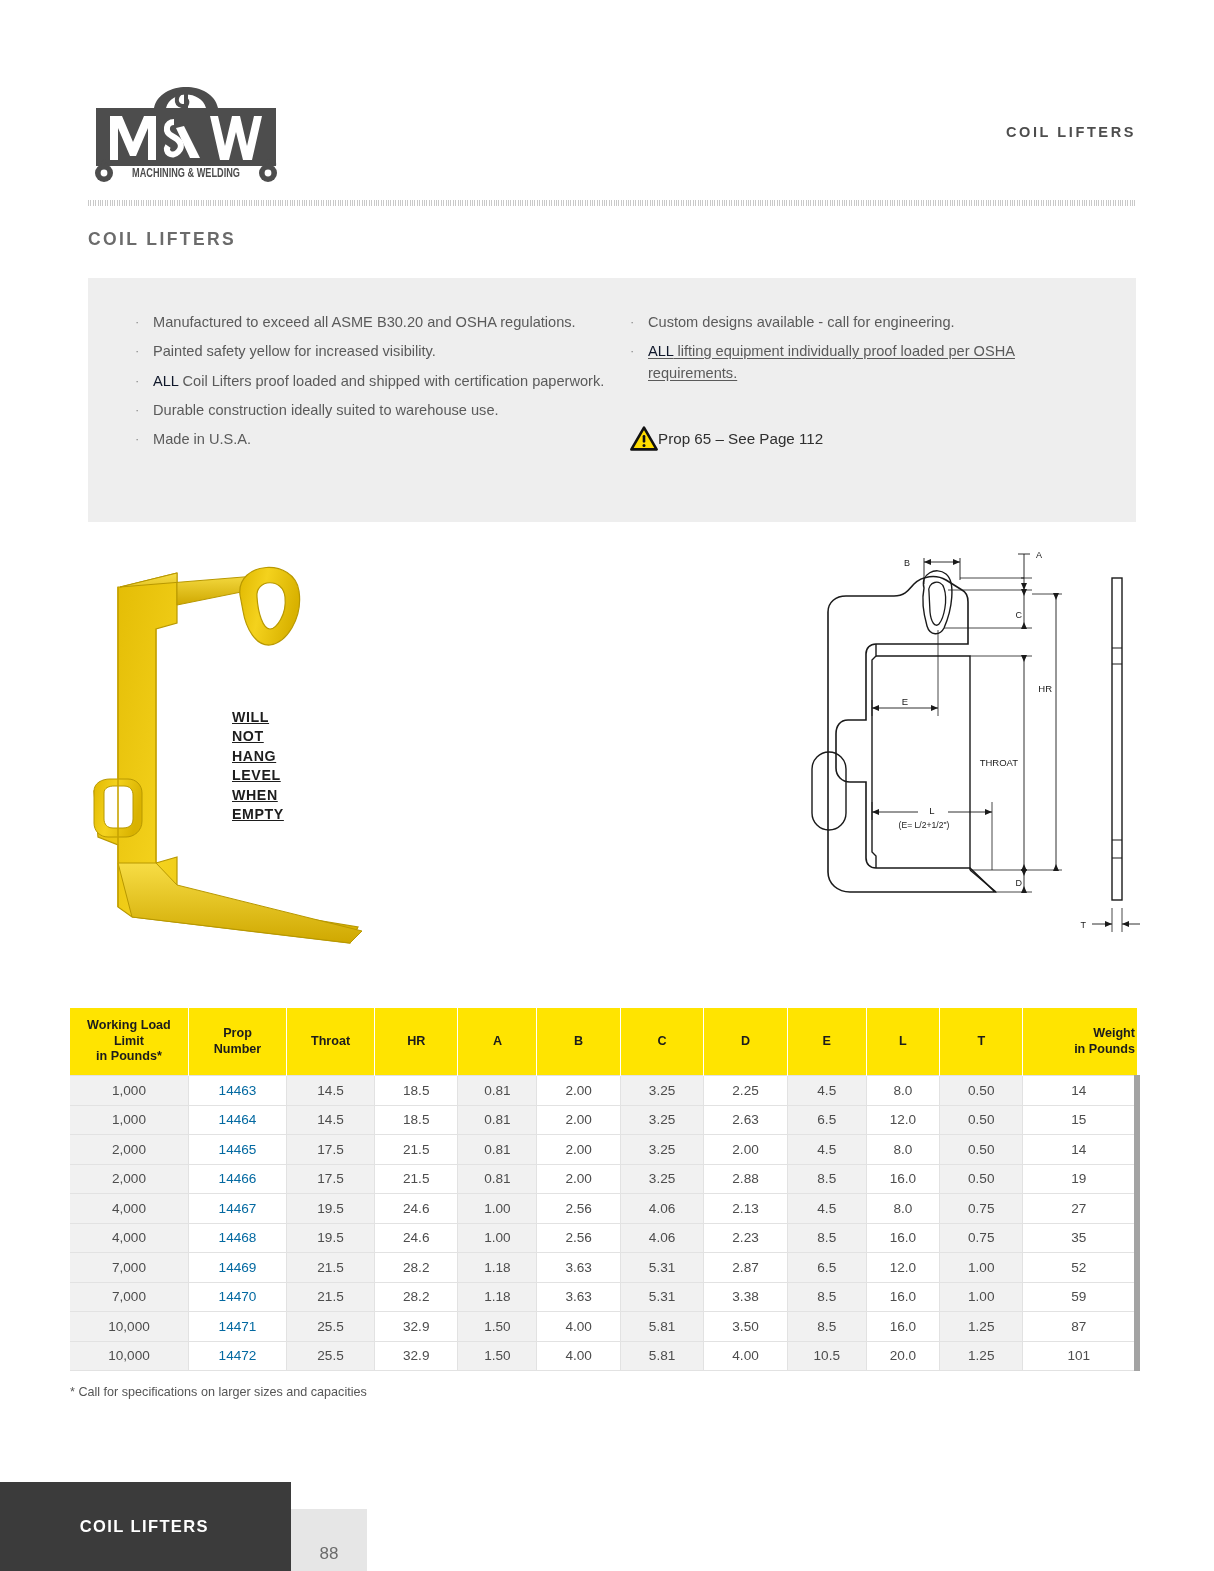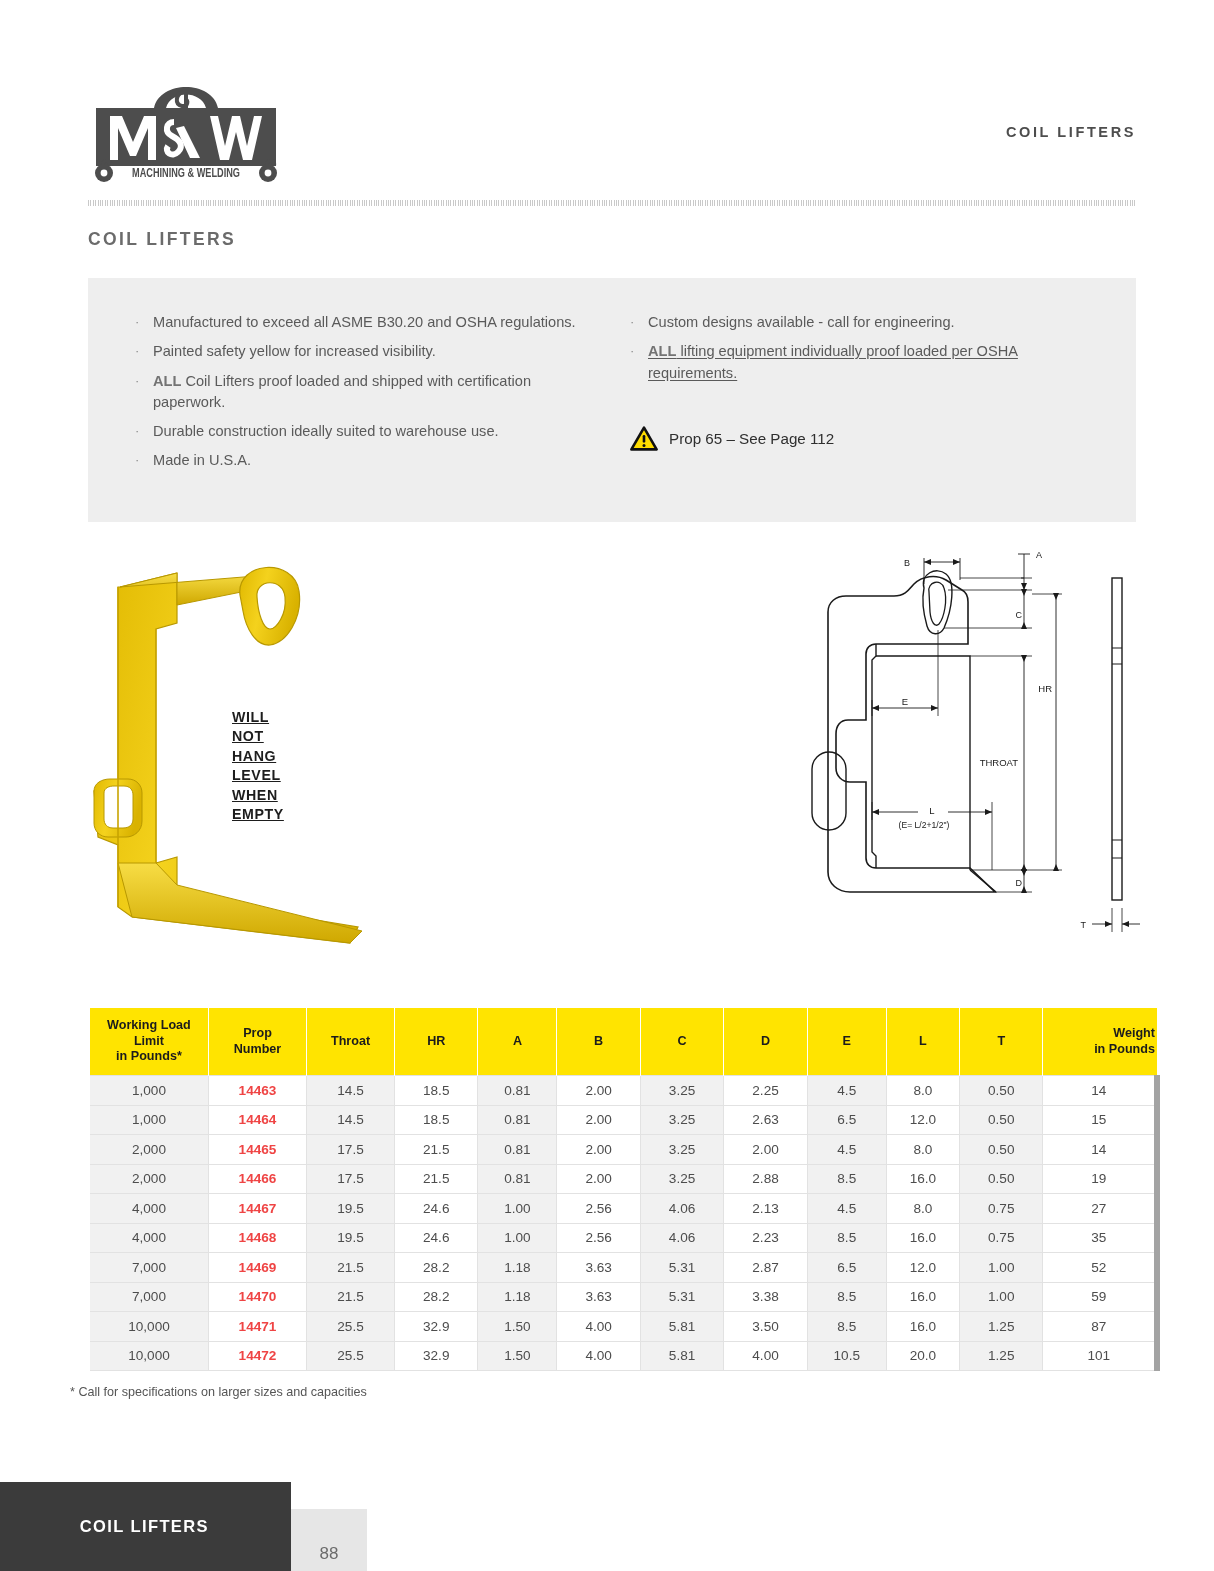--- a/index.html
+++ b/index.html
@@ -75,29 +75,28 @@
     line-height: 1.46;
     color: #5a5a5a;
   }
   .feat-bullet {
     flex: 0 0 18px;
     font-size: 13px;
     line-height: 1.6;
     color: #8a8a8a;
   }
   .feat-text { flex: 1 1 auto; }
-  .feat-text b { color: #737373; font-weight: bold; }
+  .feat-text b { color: #0f172a; font-weight: normal; }
   .feat-text.underline { text-decoration: underline; text-underline-offset: 2px; }
 
   .prop65 {
     position: absolute;
     left: 542px; top: 148px;
     display: flex;
     align-items: center;
-    gap: 11px;
   }
   .prop65-label {
     font-size: 15.2px;
     color: #2f2f2f;
     font-weight: 500;
   }
 
   
   .photo-area {
     position: absolute;
@@ -120,21 +119,20 @@
     position: absolute;
     left: 810px; top: 540px;
     width: 340px; height: 410px;
   }
 
   
   .spec-table-wrap {
     position: absolute;
     left: 70px; top: 1008px;
     width: 1070px;
-    margin-left: 20px;
   }
   table.spec {
     width: 100%;
     border-collapse: collapse;
     table-layout: fixed;
   }
   table.spec th {
     background: #ffe400;
     color: #1c1c1c;
     font-size: 12.6px;
@@ -152,21 +150,21 @@
     text-align: center;
     height: 29.5px;
     padding: 0;
     color: #4d4d4d;
     border-bottom: 1px solid #e2e2e2;
     border-right: 1px solid #e2e2e2;
   }
   table.spec td:last-child { border-right: 6px solid #a3a3a3; }
   table.spec tbody tr td:nth-child(odd) { background: #f1f1f1; }
   table.spec tbody tr td:nth-child(even) { background: #ffffff; }
-  table.spec td.part { font-weight: bold; color: #ef4444; }
+  table.spec td.part { font-weight: normal; color: #0369a1; }
   table.spec tbody tr:first-child td { border-top: 1px solid #e2e2e2; }
 
   .table-note {
     position: absolute;
     left: 70px; top: 1385px;
     font-size: 12.6px;
     font-weight: normal;
     color: #555555;
   }
 

